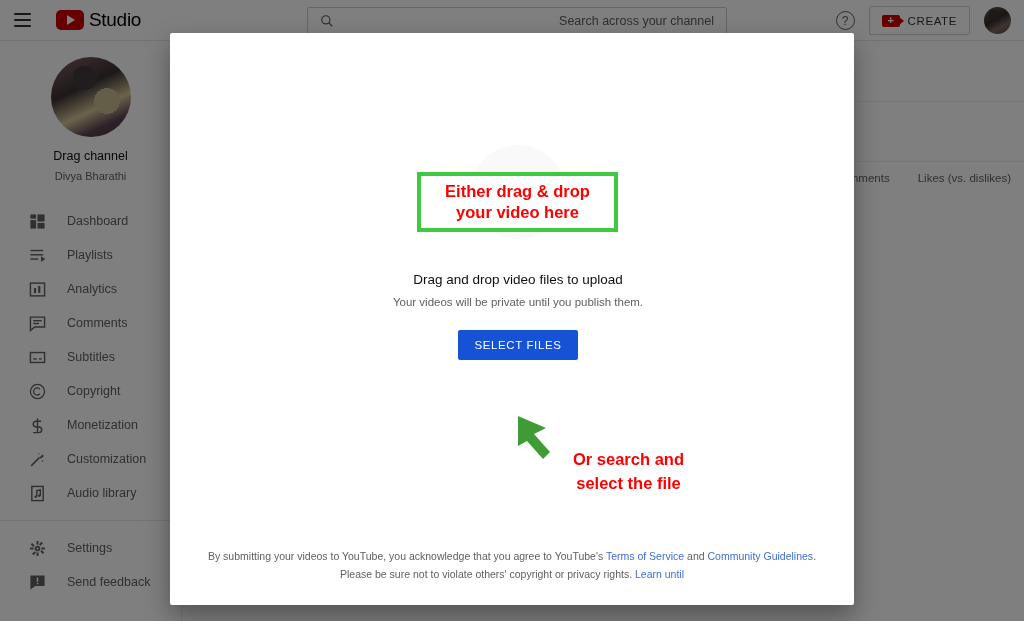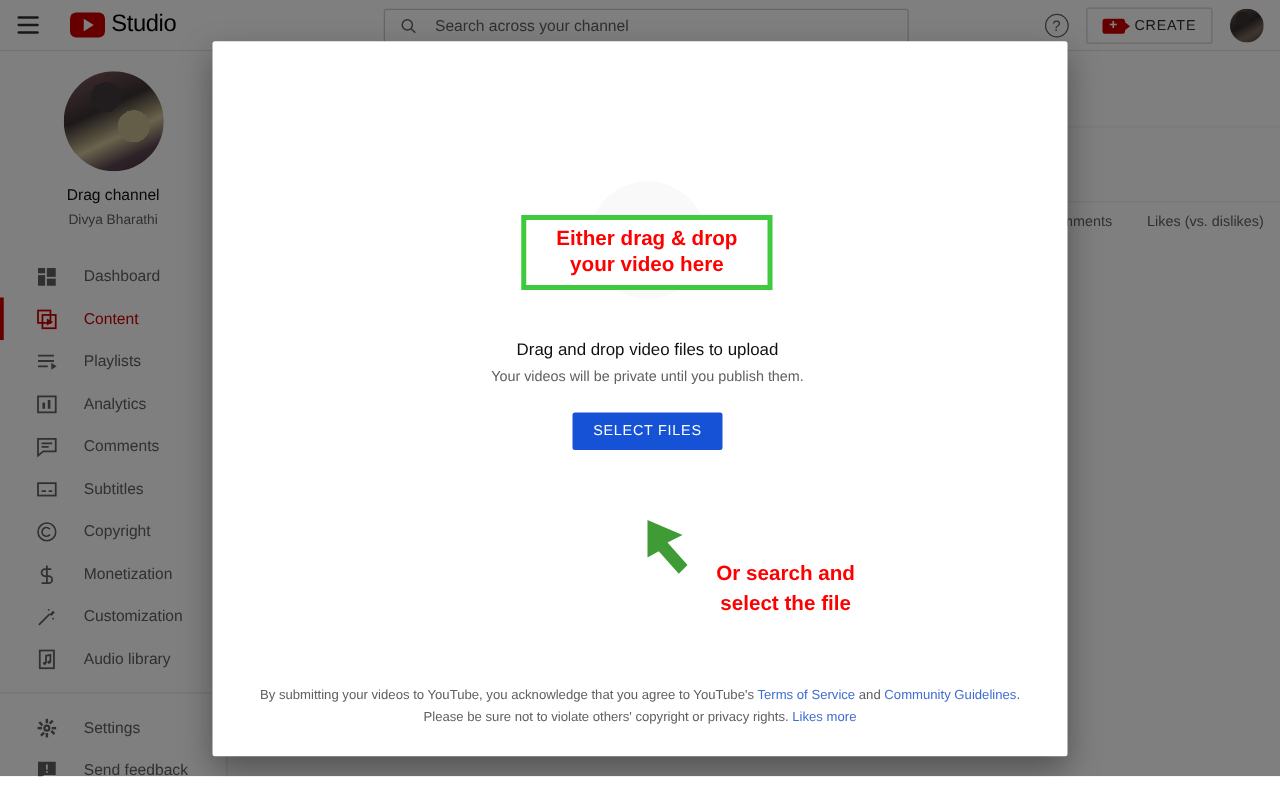--- a/index.html
+++ b/index.html
@@ -77,20 +77,21 @@
   .searchbox {
     position: absolute;
     left: 307px; top: 7px;
     width: 420px; height: 28px;
     border: 1px solid #ccc;
     border-radius: 2px;
     background: #ffffff;
     display: flex; align-items: center;
     padding: 0 12px;
     gap: 14px;
+    text-align: right;
   }
   .search-input-txt {
     font-size: 12.5px;
     color: #606060;
     flex: 1;
     white-space: nowrap;
   }
 
   .topbar-right {
     position: absolute;
@@ -416,30 +417,20 @@
             <svg width="17" height="17" viewBox="0 0 24 24" fill="#606060">
               <rect x="2" y="2" width="8" height="6"></rect>
                 <rect x="12" y="2" width="10" height="10"></rect>
               <rect x="2" y="10" width="8" height="12"></rect>
                 <rect x="12" y="14" width="10" height="8"></rect>
             </svg>
           </span>
           <span>Dashboard</span>
         </div>
 
-        <div class="nav-item active">
-          <span class="nav-ic">
-            <svg width="17" height="17" viewBox="0 0 24 24" fill="none" stroke="#c00" stroke-width="2">
-              <rect x="2" y="2" width="14" height="14"></rect>
-              <rect x="7" y="7" width="15" height="15"></rect>
-              <polygon points="12,11 12,19 19,15" fill="#c00" stroke="none"></polygon>
-            </svg>
-          </span>
-          <span>Content</span>
-        </div>
 
         <div class="nav-item">
           <span class="nav-ic">
             <svg width="17" height="17" viewBox="0 0 24 24" stroke="#606060" stroke-width="2">
               <line x1="2" y1="5" x2="20" y2="5"></line>
                 <line x1="2" y1="11" x2="20" y2="11"></line>
               <line x1="2" y1="17" x2="13" y2="17"></line>
               <polygon points="17,13 17,21 23,17" fill="#606060" stroke="none"></polygon>
             </svg>
           </span>
@@ -585,21 +576,21 @@
       <div class="dd-sub">Your videos will be private until you publish them.</div>
 
       <button class="select-files-btn">SELECT FILES</button>
     </div>
 
     <div class="modal-foot">
       <div class="foot-line">
         <span>By submitting your videos to YouTube, you acknowledge that you agree to YouTube's </span><span class="foot-link">Terms of Service</span><span> and </span><span class="foot-link">Community Guidelines</span><span>.</span>
       </div>
       <div class="foot-line">
-        <span>Please be sure not to violate others' copyright or privacy rights. </span><span class="foot-link">Likes more</span>
+        <span>Please be sure not to violate others' copyright or privacy rights. </span><span class="foot-link">Learn until</span>
       </div>
     </div>
   </div>
 
   <div class="anno-box">
     <div class="anno-box-txt">Either drag &amp; drop</div>
     <div class="anno-box-txt">your video here</div>
   </div>
 
   <svg class="anno-arrow" viewBox="0 0 72 56">

